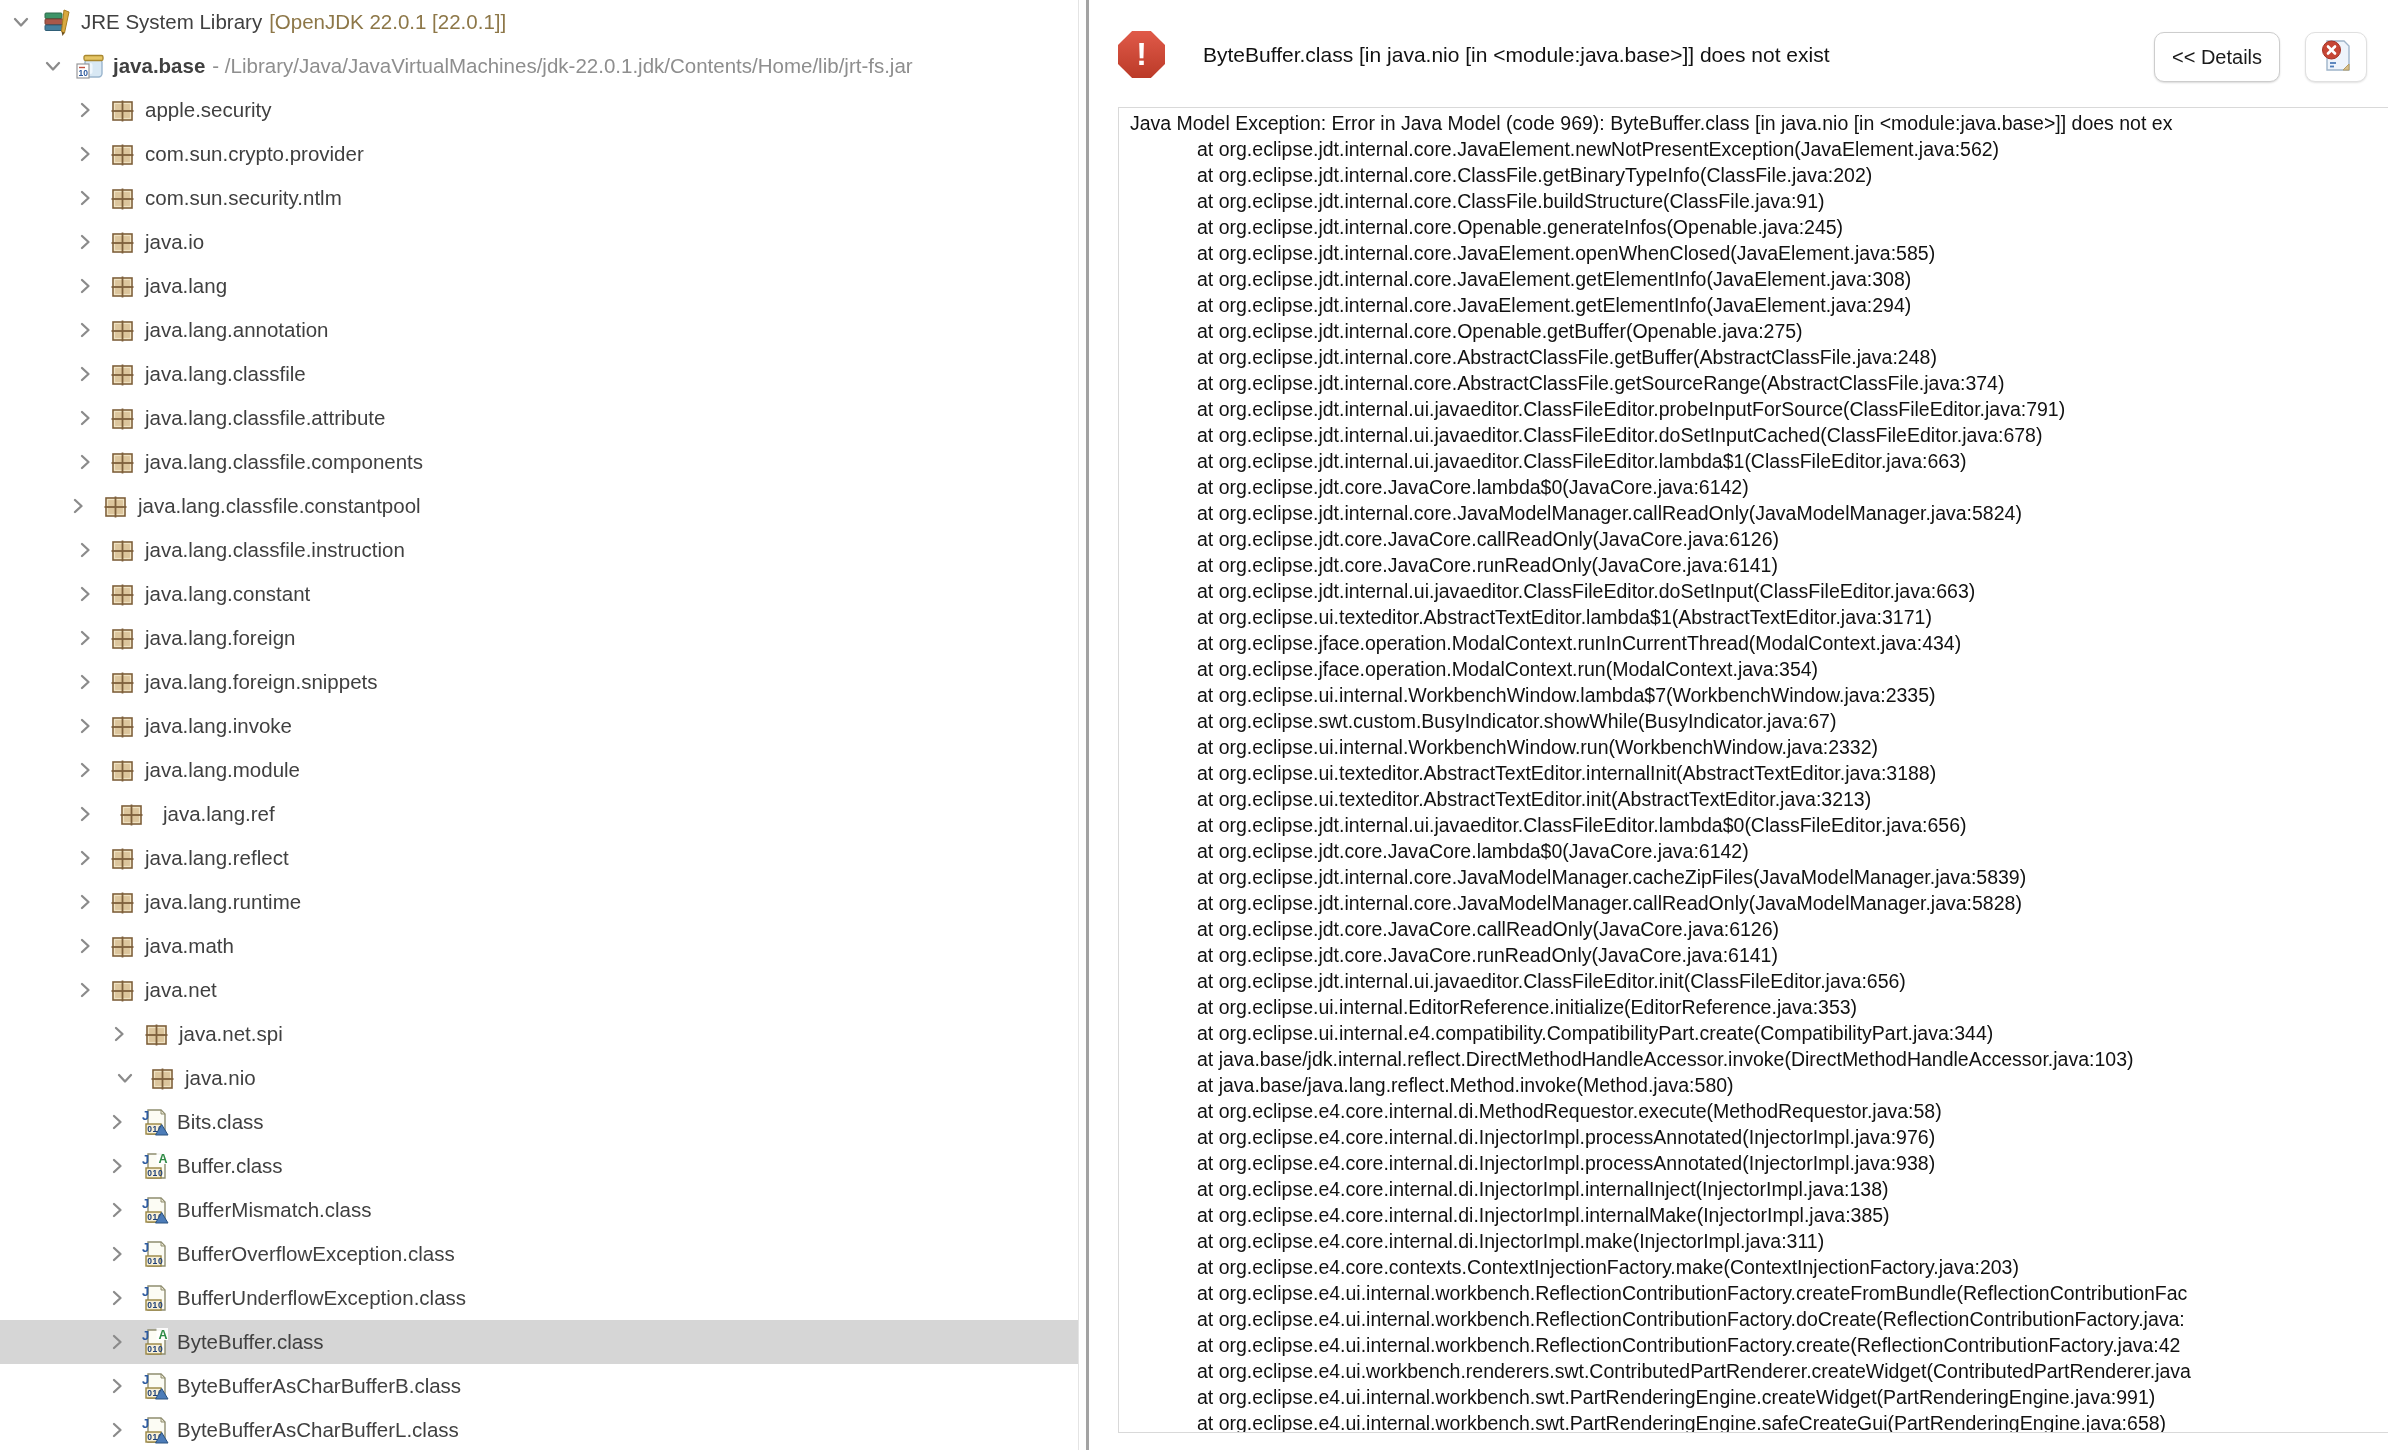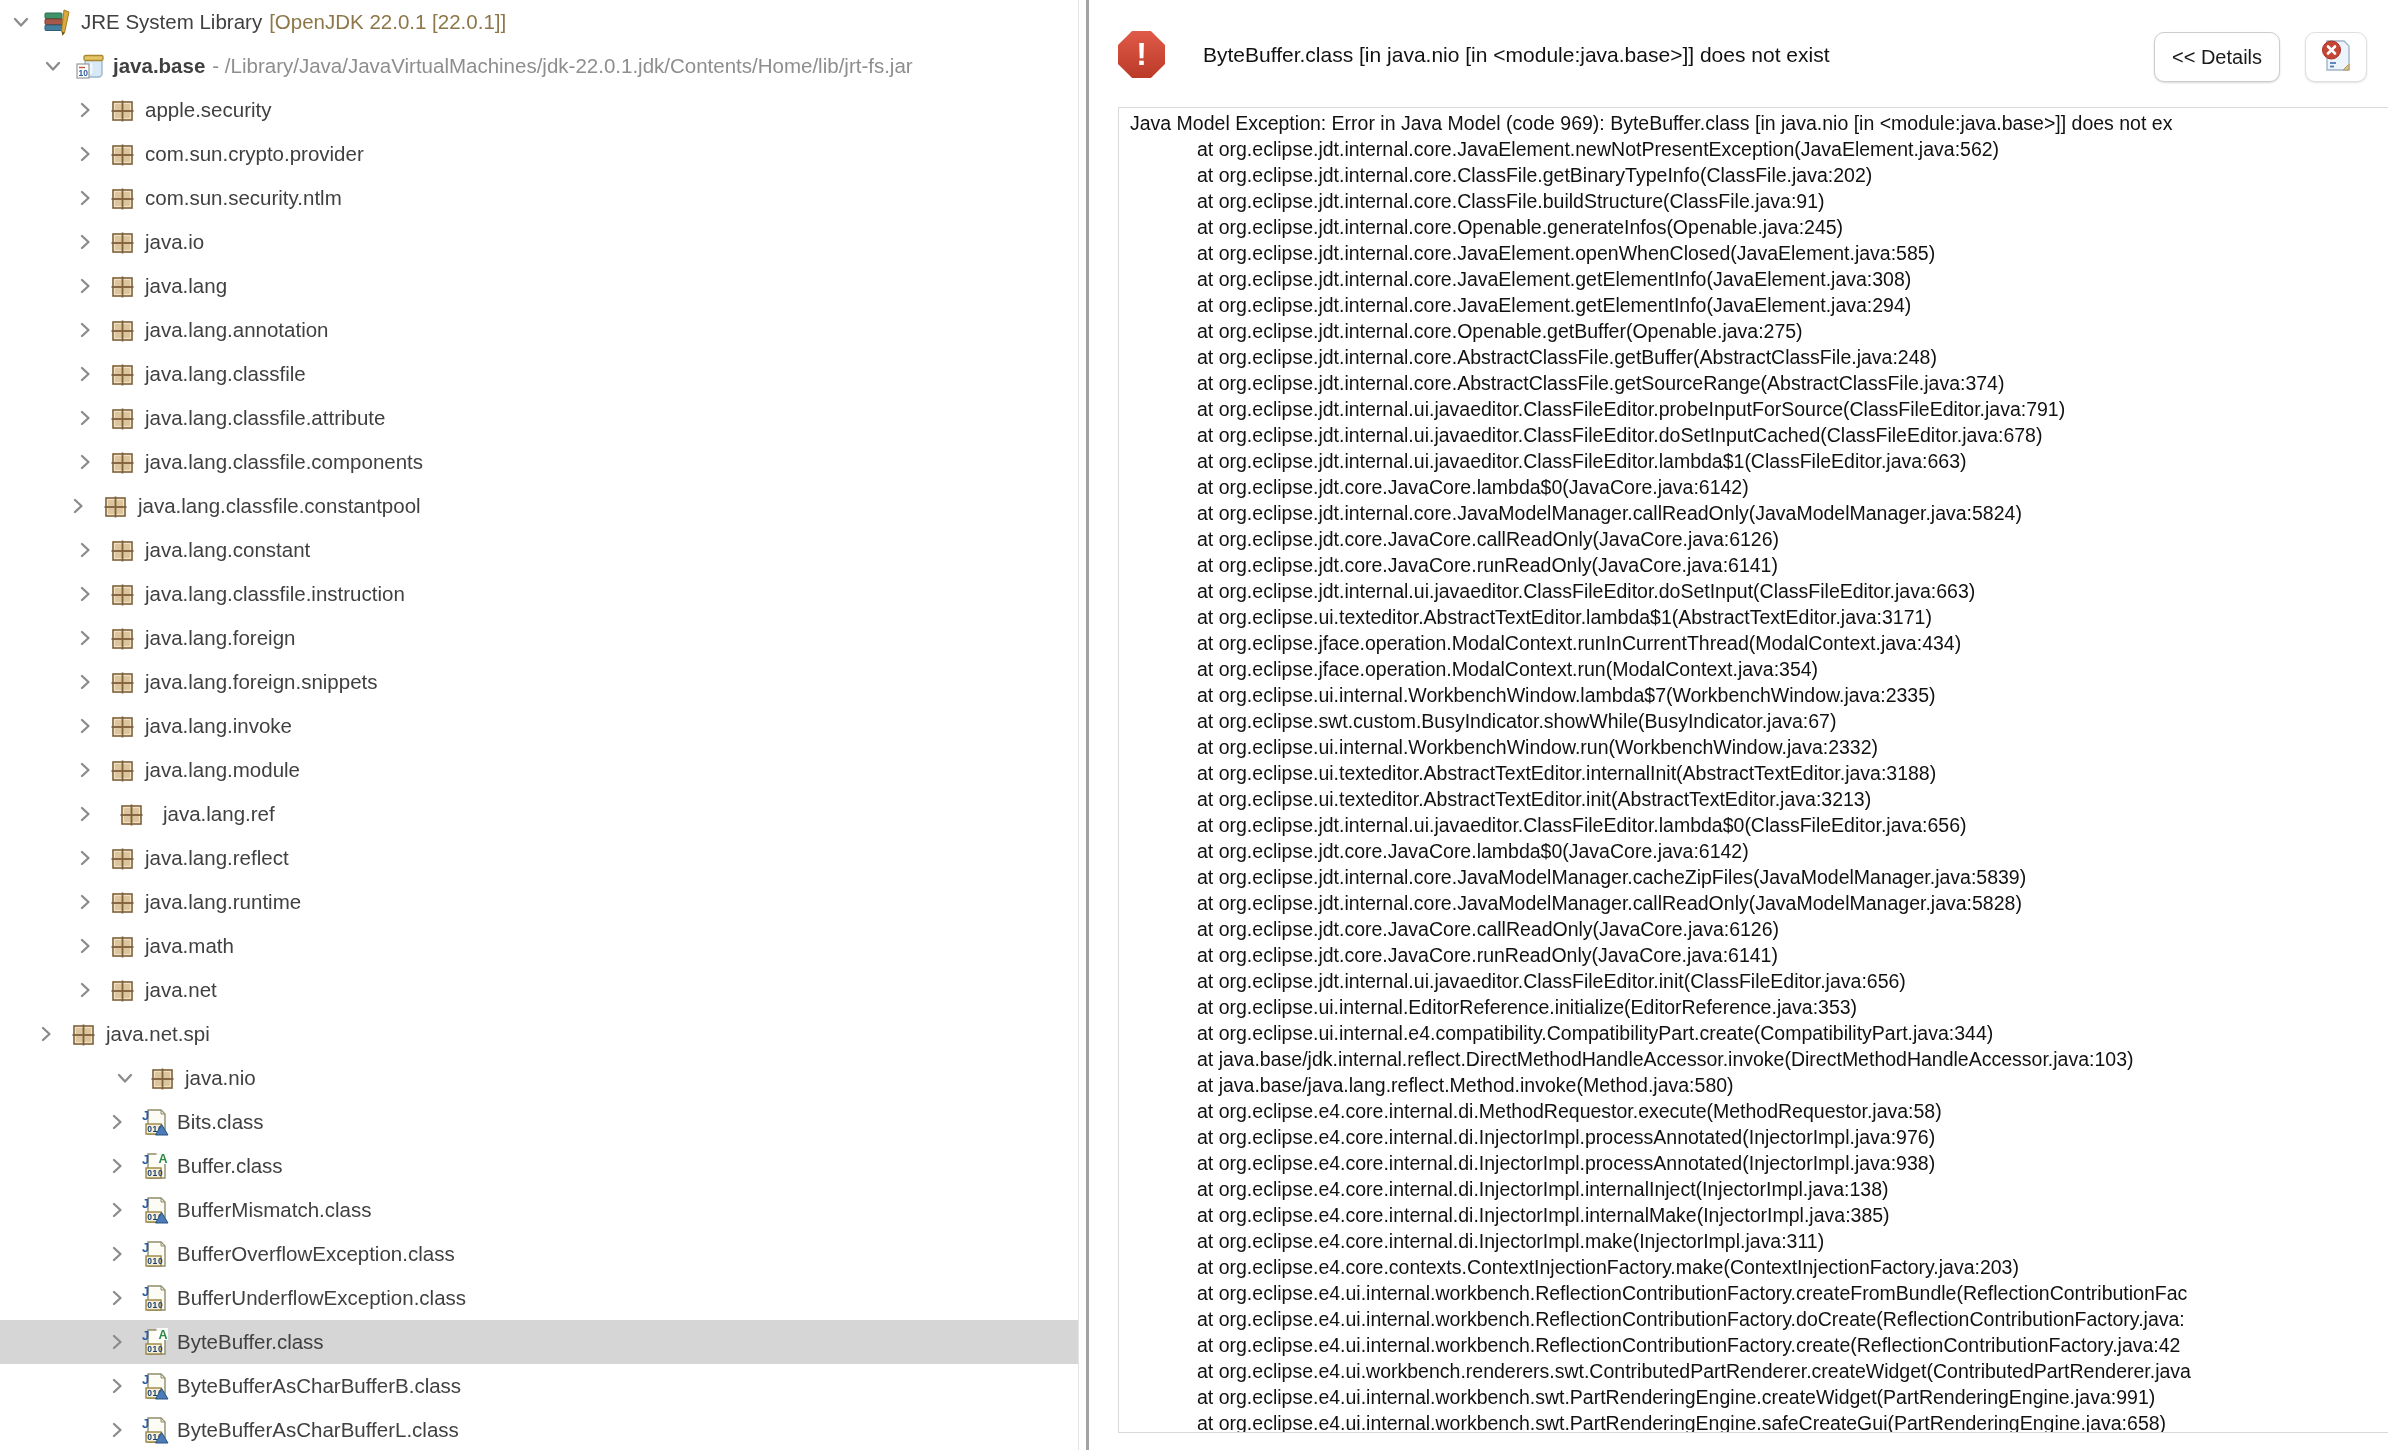--- a/index.html
+++ b/index.html
@@ -258,52 +258,52 @@
             </svg>
           </span>
           <span class="tree-icon">
             <svg width="27" height="27" viewBox="0 0 27 27">
      <rect x="4" y="5" width="19" height="18" fill="#dcc59c" stroke="#7d5f3b" stroke-width="1.6"></rect>
      <rect x="5.5" y="6.5" width="16" height="15" fill="none" stroke="#efe2c2" stroke-width="1.2"></rect>
      <line x1="13.5" y1="3.5" x2="13.5" y2="24.5" stroke="#7d5f3b" stroke-width="1.8"></line>
      <line x1="2.5" y1="14" x2="24.5" y2="14" stroke="#7d5f3b" stroke-width="1.8"></line>
             </svg>
           </span>
+          <span class="tree-label">java.lang.classfile.instruction</span>
+        </div>
+        <div class="tree-row" style="padding-left: 75px;">
+          <span class="chevron">
+            <svg width="20" height="20" viewBox="0 0 20 20">
+              <polyline points="7,4 13.5,10 7,16" fill="none" stroke="#8b8b8b" stroke-width="2.3" stroke-linecap="round" stroke-linejoin="round"></polyline>
+            </svg>
+          </span>
+          <span class="tree-icon">
+            <svg width="27" height="27" viewBox="0 0 27 27">
+     <rect x="4" y="5" width="19" height="18" fill="#dcc59c" stroke="#7d5f3b" stroke-width="1.6"></rect>
+     <rect x="5.5" y="6.5" width="16" height="15" fill="none" stroke="#efe2c2" stroke-width="1.2"></rect>
+     <line x1="13.5" y1="3.5" x2="13.5" y2="24.5" stroke="#7d5f3b" stroke-width="1.8"></line>
+     <line x1="2.5" y1="14" x2="24.5" y2="14" stroke="#7d5f3b" stroke-width="1.8"></line>
+            </svg>
+          </span>
           <span class="tree-label">java.lang.constant</span>
         </div>
         <div class="tree-row" style="padding-left: 75px;">
           <span class="chevron">
             <svg width="20" height="20" viewBox="0 0 20 20">
               <polyline points="7,4 13.5,10 7,16" fill="none" stroke="#8b8b8b" stroke-width="2.3" stroke-linecap="round" stroke-linejoin="round"></polyline>
             </svg>
           </span>
           <span class="tree-icon">
             <svg width="27" height="27" viewBox="0 0 27 27">
      <rect x="4" y="5" width="19" height="18" fill="#dcc59c" stroke="#7d5f3b" stroke-width="1.6"></rect>
      <rect x="5.5" y="6.5" width="16" height="15" fill="none" stroke="#efe2c2" stroke-width="1.2"></rect>
      <line x1="13.5" y1="3.5" x2="13.5" y2="24.5" stroke="#7d5f3b" stroke-width="1.8"></line>
      <line x1="2.5" y1="14" x2="24.5" y2="14" stroke="#7d5f3b" stroke-width="1.8"></line>
             </svg>
           </span>
-          <span class="tree-label">java.lang.classfile.instruction</span>
-        </div>
-        <div class="tree-row" style="padding-left: 75px;">
-          <span class="chevron">
-            <svg width="20" height="20" viewBox="0 0 20 20">
-              <polyline points="7,4 13.5,10 7,16" fill="none" stroke="#8b8b8b" stroke-width="2.3" stroke-linecap="round" stroke-linejoin="round"></polyline>
-            </svg>
-          </span>
-          <span class="tree-icon">
-            <svg width="27" height="27" viewBox="0 0 27 27">
-     <rect x="4" y="5" width="19" height="18" fill="#dcc59c" stroke="#7d5f3b" stroke-width="1.6"></rect>
-     <rect x="5.5" y="6.5" width="16" height="15" fill="none" stroke="#efe2c2" stroke-width="1.2"></rect>
-     <line x1="13.5" y1="3.5" x2="13.5" y2="24.5" stroke="#7d5f3b" stroke-width="1.8"></line>
-     <line x1="2.5" y1="14" x2="24.5" y2="14" stroke="#7d5f3b" stroke-width="1.8"></line>
-            </svg>
-          </span>
           <span class="tree-label">java.lang.foreign</span>
         </div>
         <div class="tree-row" style="padding-left: 75px;">
           <span class="chevron">
             <svg width="20" height="20" viewBox="0 0 20 20">
               <polyline points="7,4 13.5,10 7,16" fill="none" stroke="#8b8b8b" stroke-width="2.3" stroke-linecap="round" stroke-linejoin="round"></polyline>
             </svg>
           </span>
           <span class="tree-icon">
             <svg width="27" height="27" viewBox="0 0 27 27">
@@ -420,21 +420,21 @@
           <span class="tree-icon">
             <svg width="27" height="27" viewBox="0 0 27 27">
      <rect x="4" y="5" width="19" height="18" fill="#dcc59c" stroke="#7d5f3b" stroke-width="1.6"></rect>
      <rect x="5.5" y="6.5" width="16" height="15" fill="none" stroke="#efe2c2" stroke-width="1.2"></rect>
      <line x1="13.5" y1="3.5" x2="13.5" y2="24.5" stroke="#7d5f3b" stroke-width="1.8"></line>
      <line x1="2.5" y1="14" x2="24.5" y2="14" stroke="#7d5f3b" stroke-width="1.8"></line>
             </svg>
           </span>
           <span class="tree-label">java.net</span>
         </div>
-        <div class="tree-row" style="padding-left: 36px;">
+        <div class="tree-row" style="padding-left: 109px;">
           <span class="chevron">
             <svg width="20" height="20" viewBox="0 0 20 20">
               <polyline points="7,4 13.5,10 7,16" fill="none" stroke="#8b8b8b" stroke-width="2.3" stroke-linecap="round" stroke-linejoin="round"></polyline>
             </svg>
           </span>
           <span class="tree-icon">
             <svg width="27" height="27" viewBox="0 0 27 27">
      <rect x="4" y="5" width="19" height="18" fill="#dcc59c" stroke="#7d5f3b" stroke-width="1.6"></rect>
      <rect x="5.5" y="6.5" width="16" height="15" fill="none" stroke="#efe2c2" stroke-width="1.2"></rect>
      <line x1="13.5" y1="3.5" x2="13.5" y2="24.5" stroke="#7d5f3b" stroke-width="1.8"></line>

